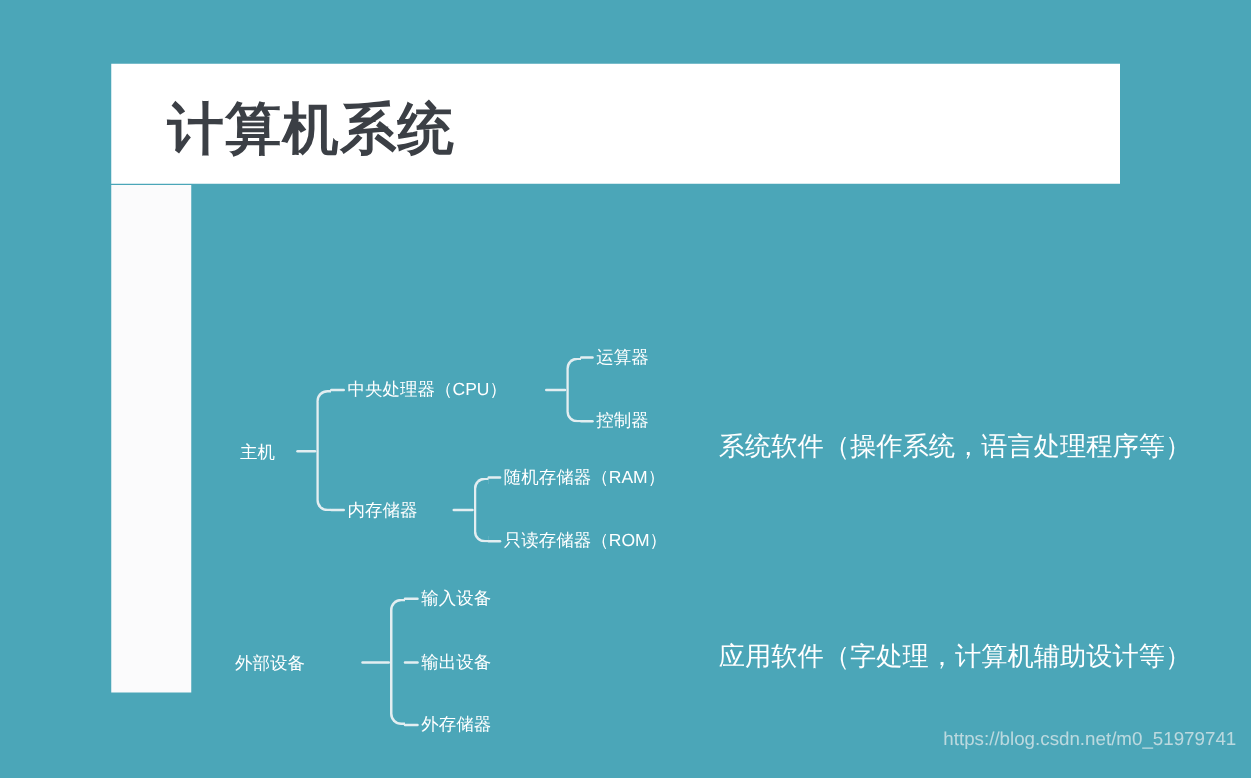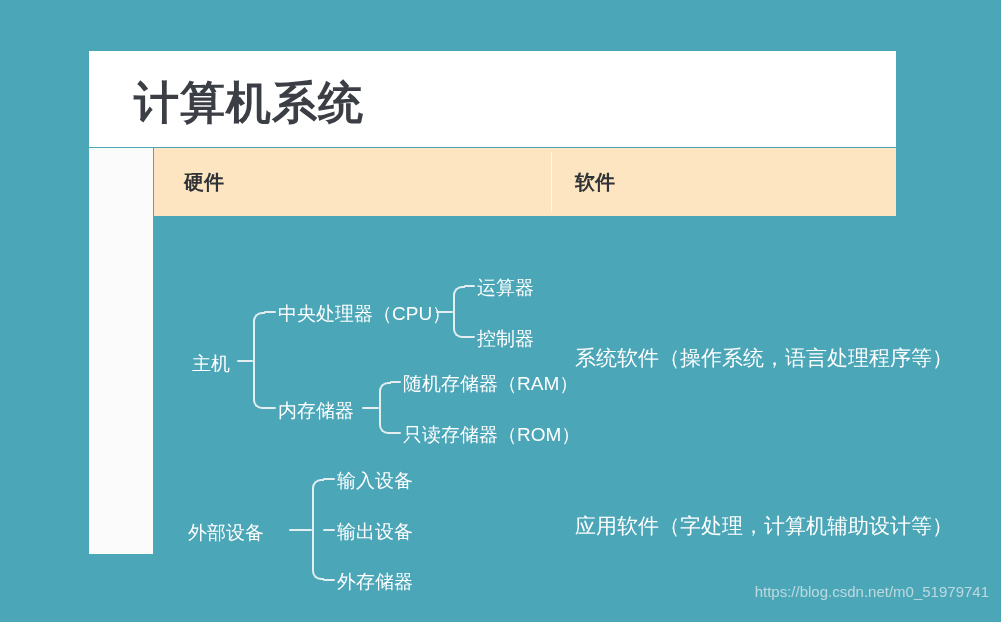--- a/index.html
+++ b/index.html
@@ -90,21 +90,21 @@
     position: absolute;
     left: 65px;
     top: 165px;
     width: 742px;
     height: 338px;
   }
 
   .node {
     position: absolute;
     color: #ffffff;
-    font-size: 19px;
+    font-size: 14px;
     white-space: nowrap;
     line-height: 1;
   }
   .soft-node { font-size: 21px; }
 
   
   .hline {
     position: absolute;
     height: 2px;
     background: #e3eef1;
@@ -137,25 +137,20 @@
 <body>
 
 <div id="card">
 
   <div id="title-band">
     <div id="page-title">计算机系统</div>
   </div>
 
   <div id="left-col"></div>
 
-  <div id="header-row">
-    <div class="header-cell" id="header-hardware">硬件</div>
-    <div id="header-divider"></div>
-    <div class="header-cell" id="header-software">软件</div>
-  </div>
 
   <div id="body-area">
 
     <div class="node" style="left:38px; top:138px;">主机</div>
 
     <div class="hline" style="left:83px; top:144px; width:16px;"></div>
 
     <div class="brace" style="left:99px; top:96px; width:12px; height:97px;"></div>
 
     <div class="hline" style="left:110px; top:95px; width:12px;"></div>

